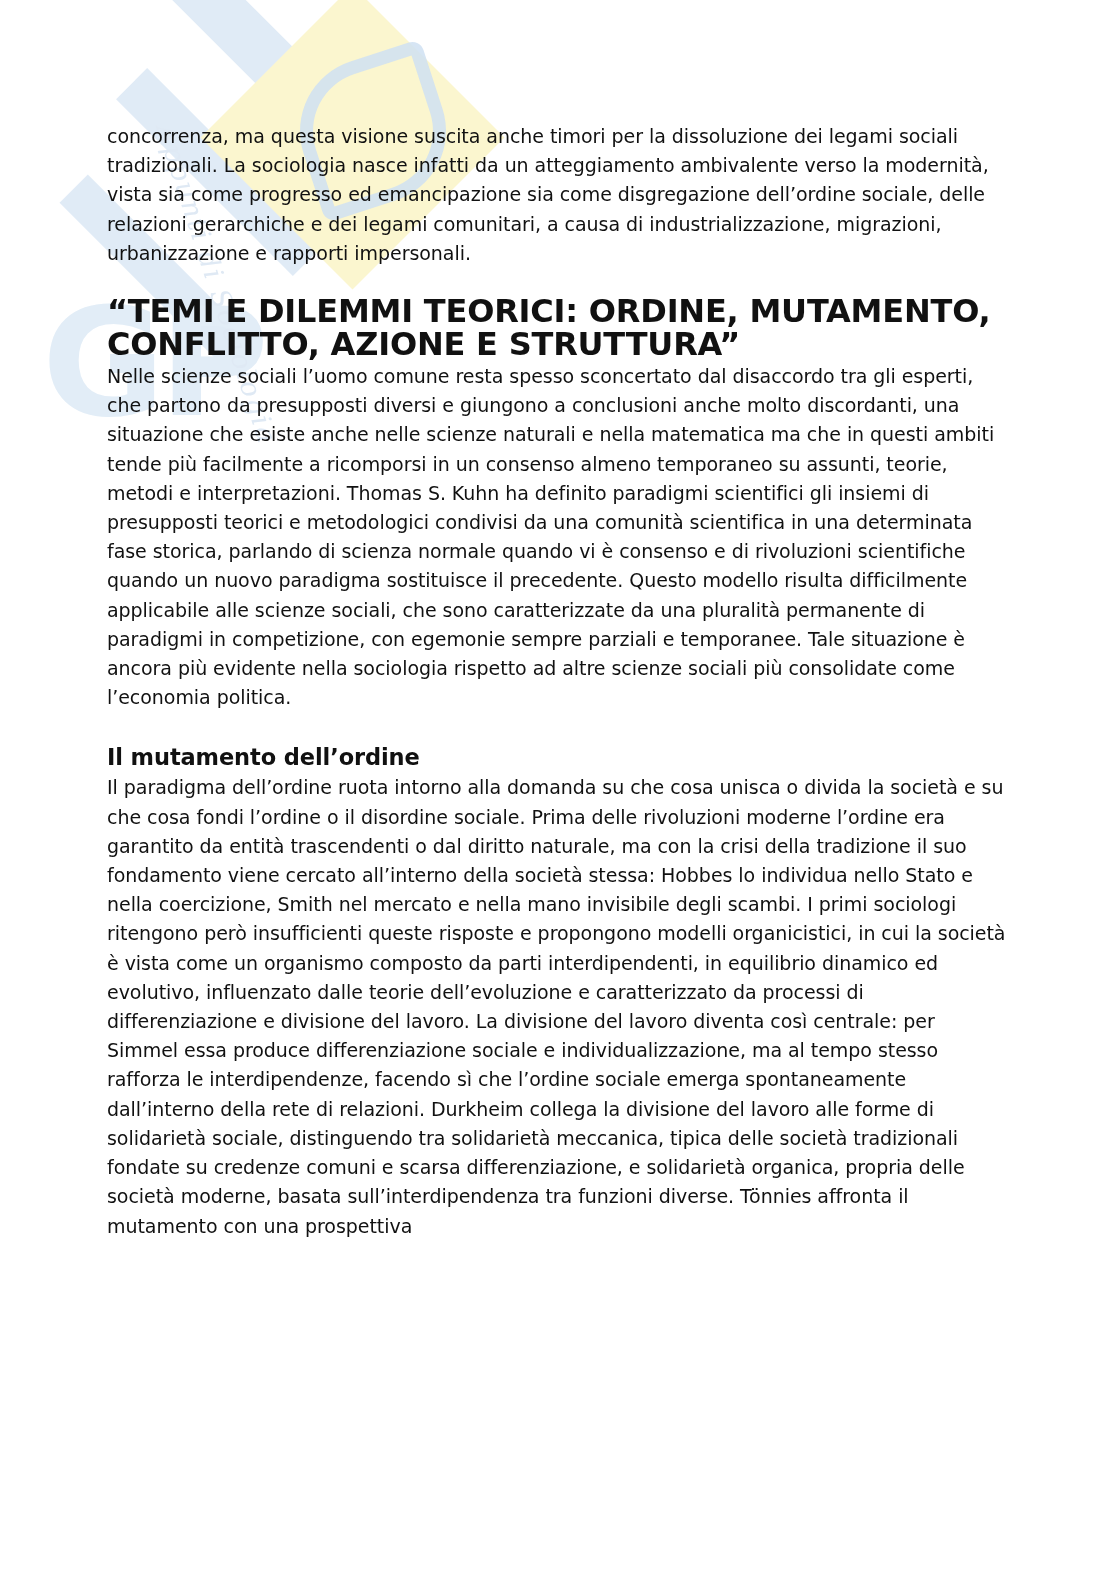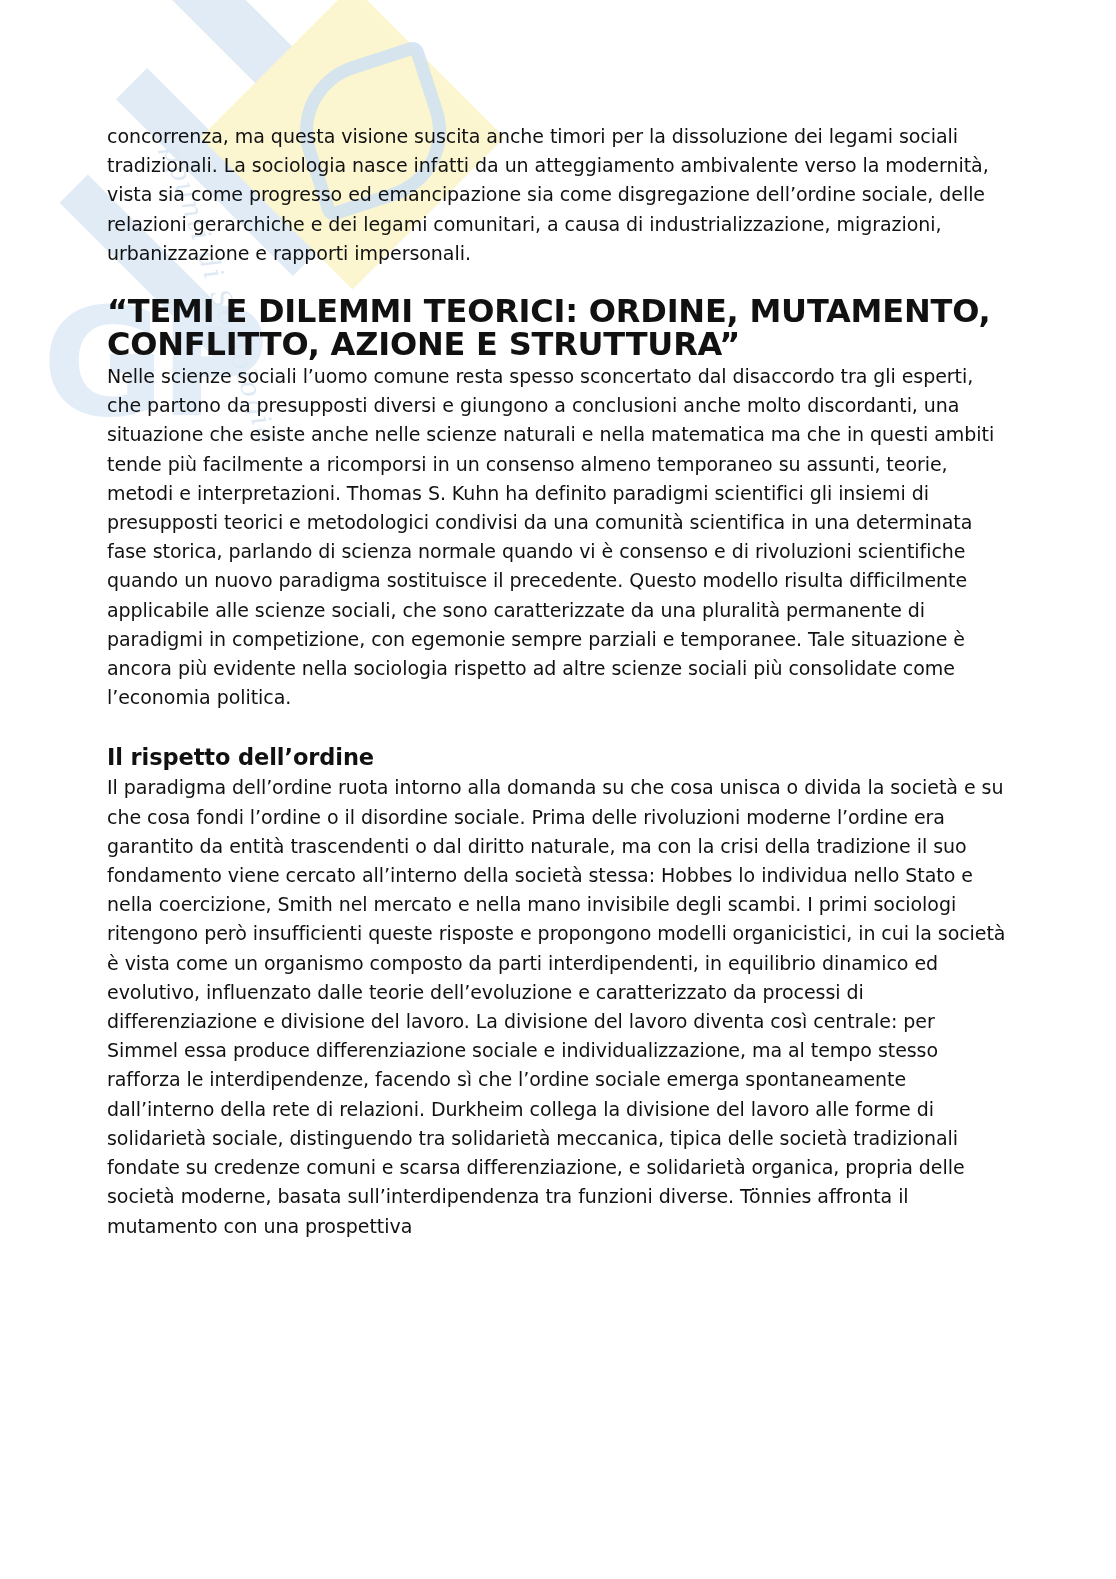--- a/index.html
+++ b/index.html
@@ -130,17 +130,17 @@
     <div class="wm-note"></div>
     <div class="wm-note-inner"></div>
     <div class="wm-letters">GP</div>
     <div class="wm-script">Appunti di Sociologia</div>
   </div>
 
   <div id="content">
       <p class="body">concorrenza, ma questa visione suscita anche timori per la dissoluzione dei legami sociali tradizionali. La sociologia nasce infatti da un atteggiamento ambivalente verso la modernità, vista sia come progresso ed emancipazione sia come disgregazione dell’ordine sociale, delle relazioni gerarchiche e dei legami comunitari, a causa di industrializzazione, migrazioni, urbanizzazione e rapporti impersonali.</p>
       <h1 class="title">“TEMI E DILEMMI TEORICI: ORDINE, MUTAMENTO, CONFLITTO, AZIONE E STRUTTURA”</h1>
       <p class="body">Nelle scienze sociali l’uomo comune resta spesso sconcertato dal disaccordo tra gli esperti, che partono da presupposti diversi e giungono a conclusioni anche molto discordanti, una situazione che esiste anche nelle scienze naturali e nella matematica ma che in questi ambiti tende più facilmente a ricomporsi in un consenso almeno temporaneo su assunti, teorie, metodi e interpretazioni. Thomas S. Kuhn ha definito paradigmi scientifici gli insiemi di presupposti teorici e metodologici condivisi da una comunità scientifica in una determinata fase storica, parlando di scienza normale quando vi è consenso e di rivoluzioni scientifiche quando un nuovo paradigma sostituisce il precedente. Questo modello risulta difficilmente applicabile alle scienze sociali, che sono caratterizzate da una pluralità permanente di paradigmi in competizione, con egemonie sempre parziali e temporanee. Tale situazione è ancora più evidente nella sociologia rispetto ad altre scienze sociali più consolidate come l’economia politica.</p>
-      <h2 class="subtitle">Il rispetto dell’ordine</h2>
+      <h2 class="subtitle">Il mutamento dell’ordine</h2>
       <p class="body">Il paradigma dell’ordine ruota intorno alla domanda su che cosa unisca o divida la società e su che cosa fondi l’ordine o il disordine sociale. Prima delle rivoluzioni moderne l’ordine era garantito da entità trascendenti o dal diritto naturale, ma con la crisi della tradizione il suo fondamento viene cercato all’interno della società stessa: Hobbes lo individua nello Stato e nella coercizione, Smith nel mercato e nella mano invisibile degli scambi. I primi sociologi ritengono però insufficienti queste risposte e propongono modelli organicistici, in cui la società è vista come un organismo composto da parti interdipendenti, in equilibrio dinamico ed evolutivo, influenzato dalle teorie dell’evoluzione e caratterizzato da processi di differenziazione e divisione del lavoro. La divisione del lavoro diventa così centrale: per Simmel essa produce differenziazione sociale e individualizzazione, ma al tempo stesso rafforza le interdipendenze, facendo sì che l’ordine sociale emerga spontaneamente dall’interno della rete di relazioni. Durkheim collega la divisione del lavoro alle forme di solidarietà sociale, distinguendo tra solidarietà meccanica, tipica delle società tradizionali fondate su credenze comuni e scarsa differenziazione, e solidarietà organica, propria delle società moderne, basata sull’interdipendenza tra funzioni diverse. Tönnies affronta il mutamento con una prospettiva</p>
     </div>
 
 </div>
 
 </body></html>

